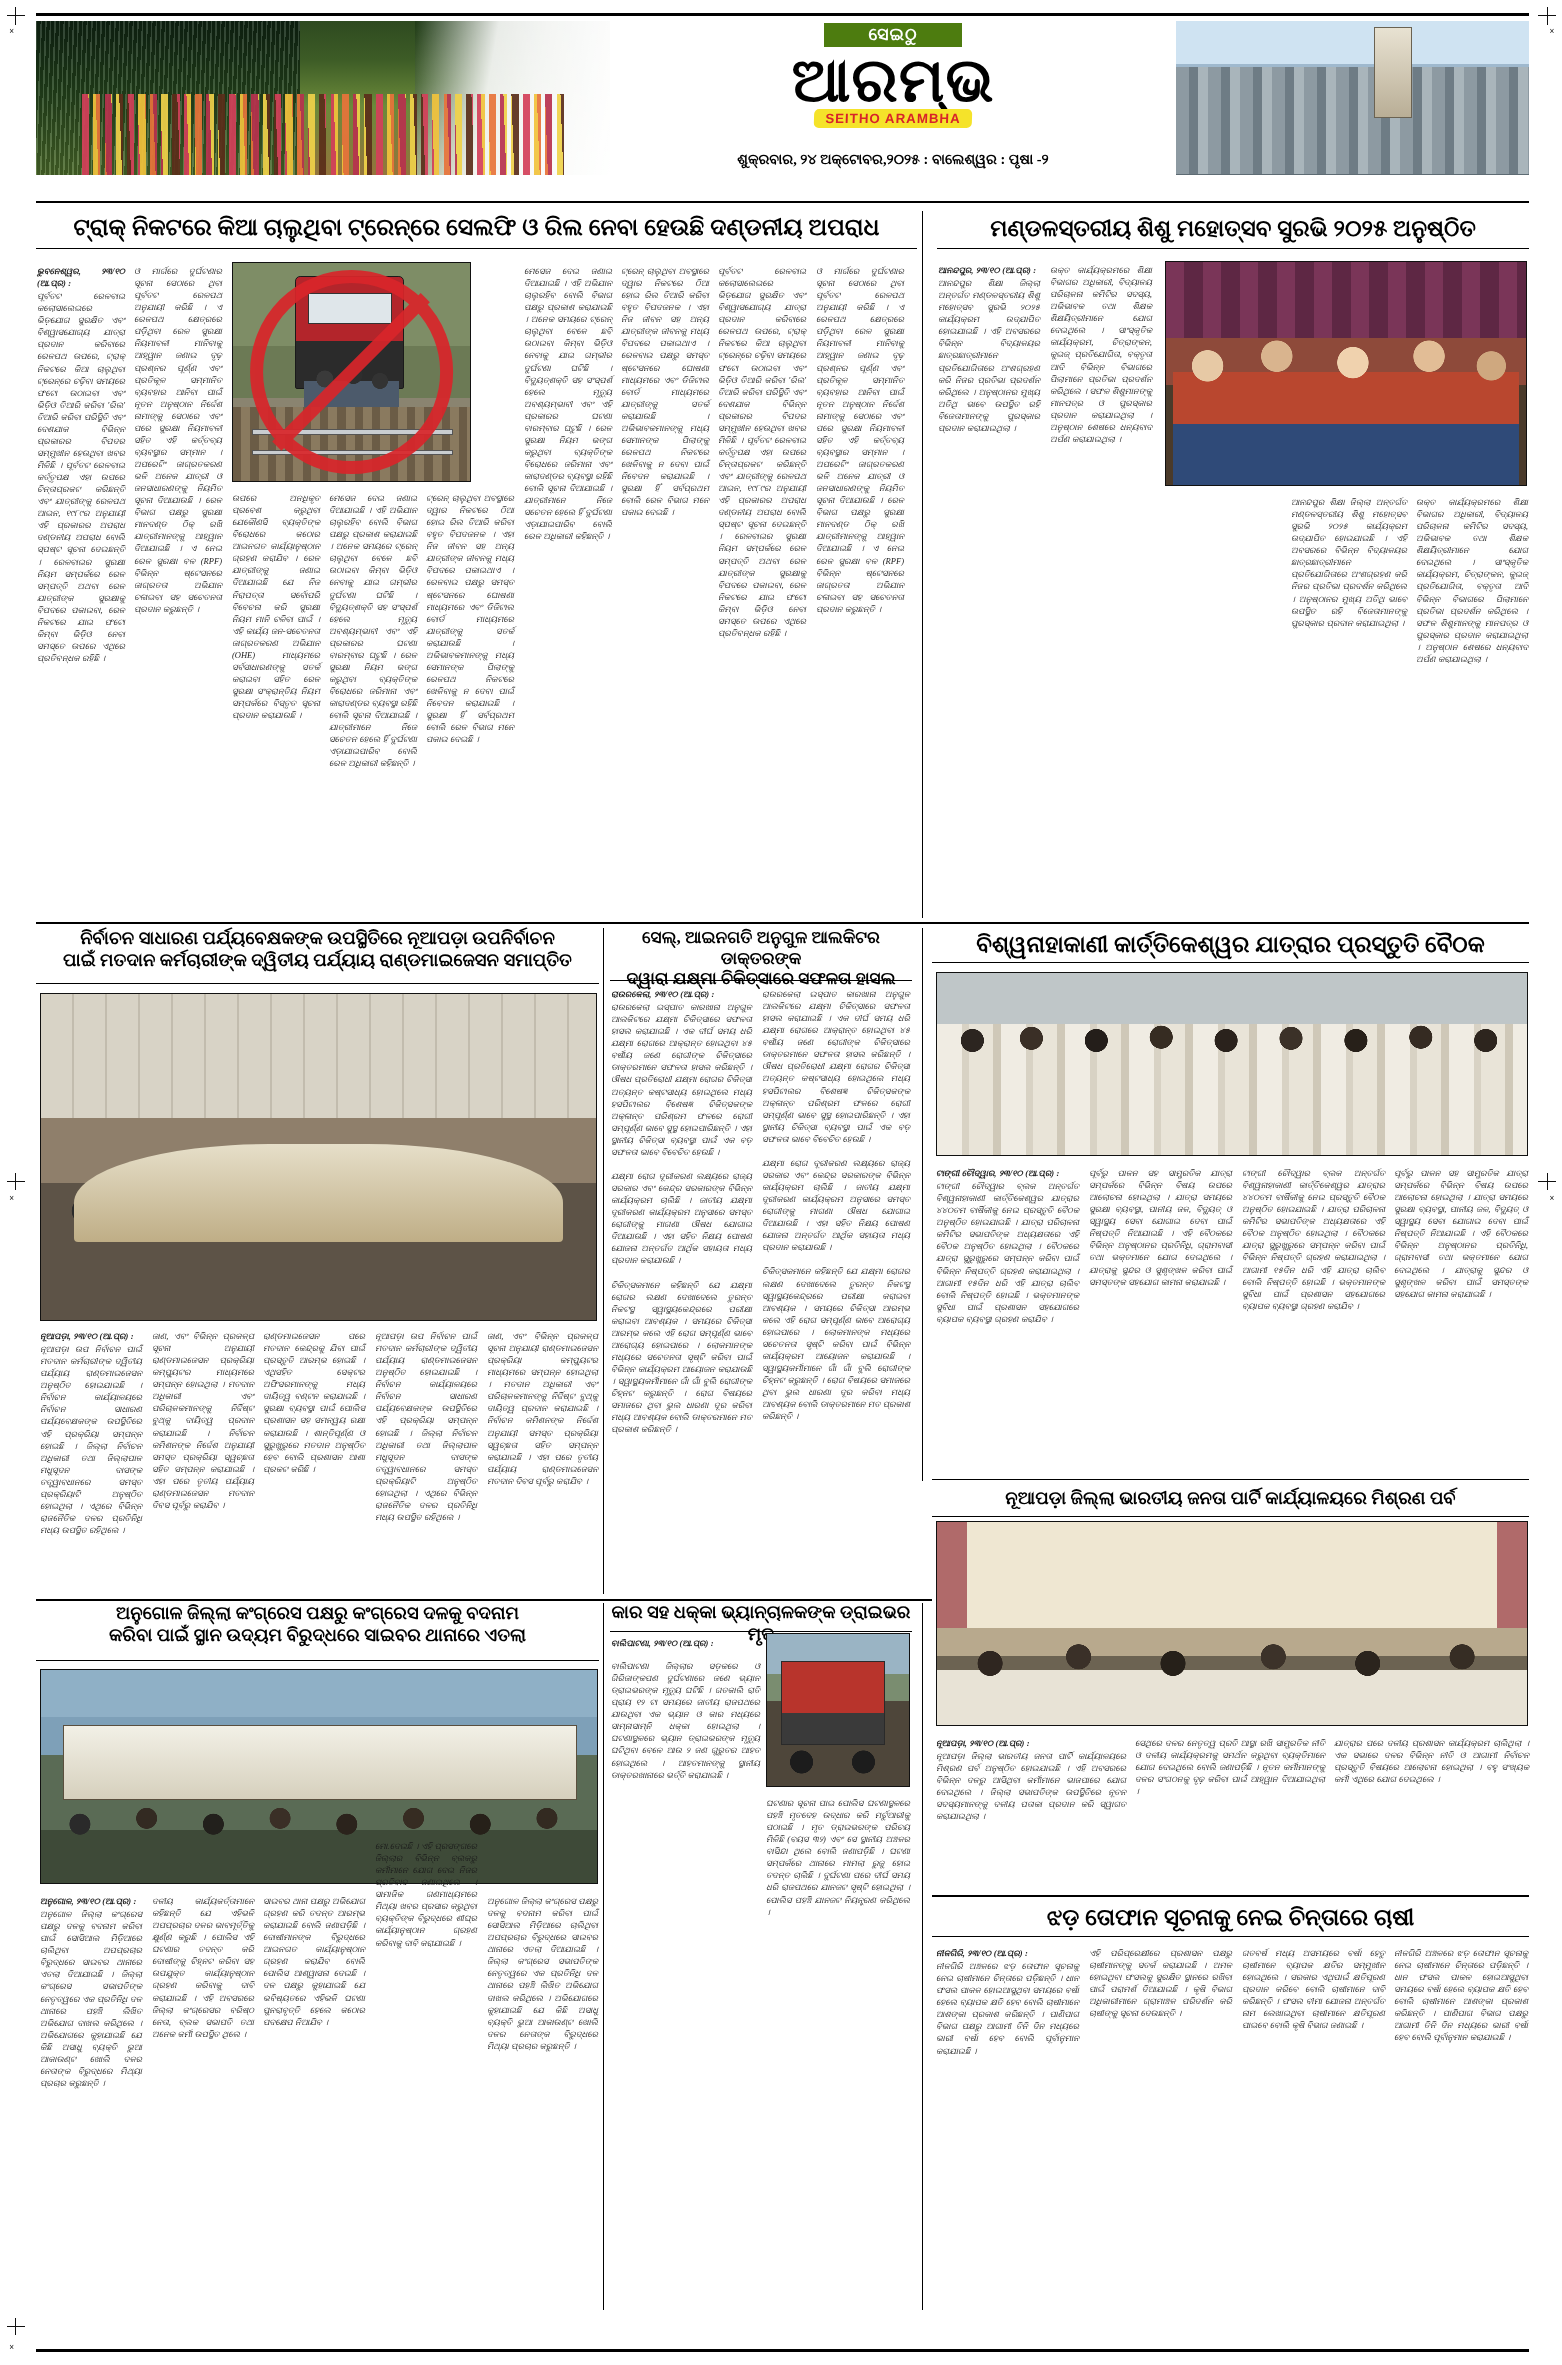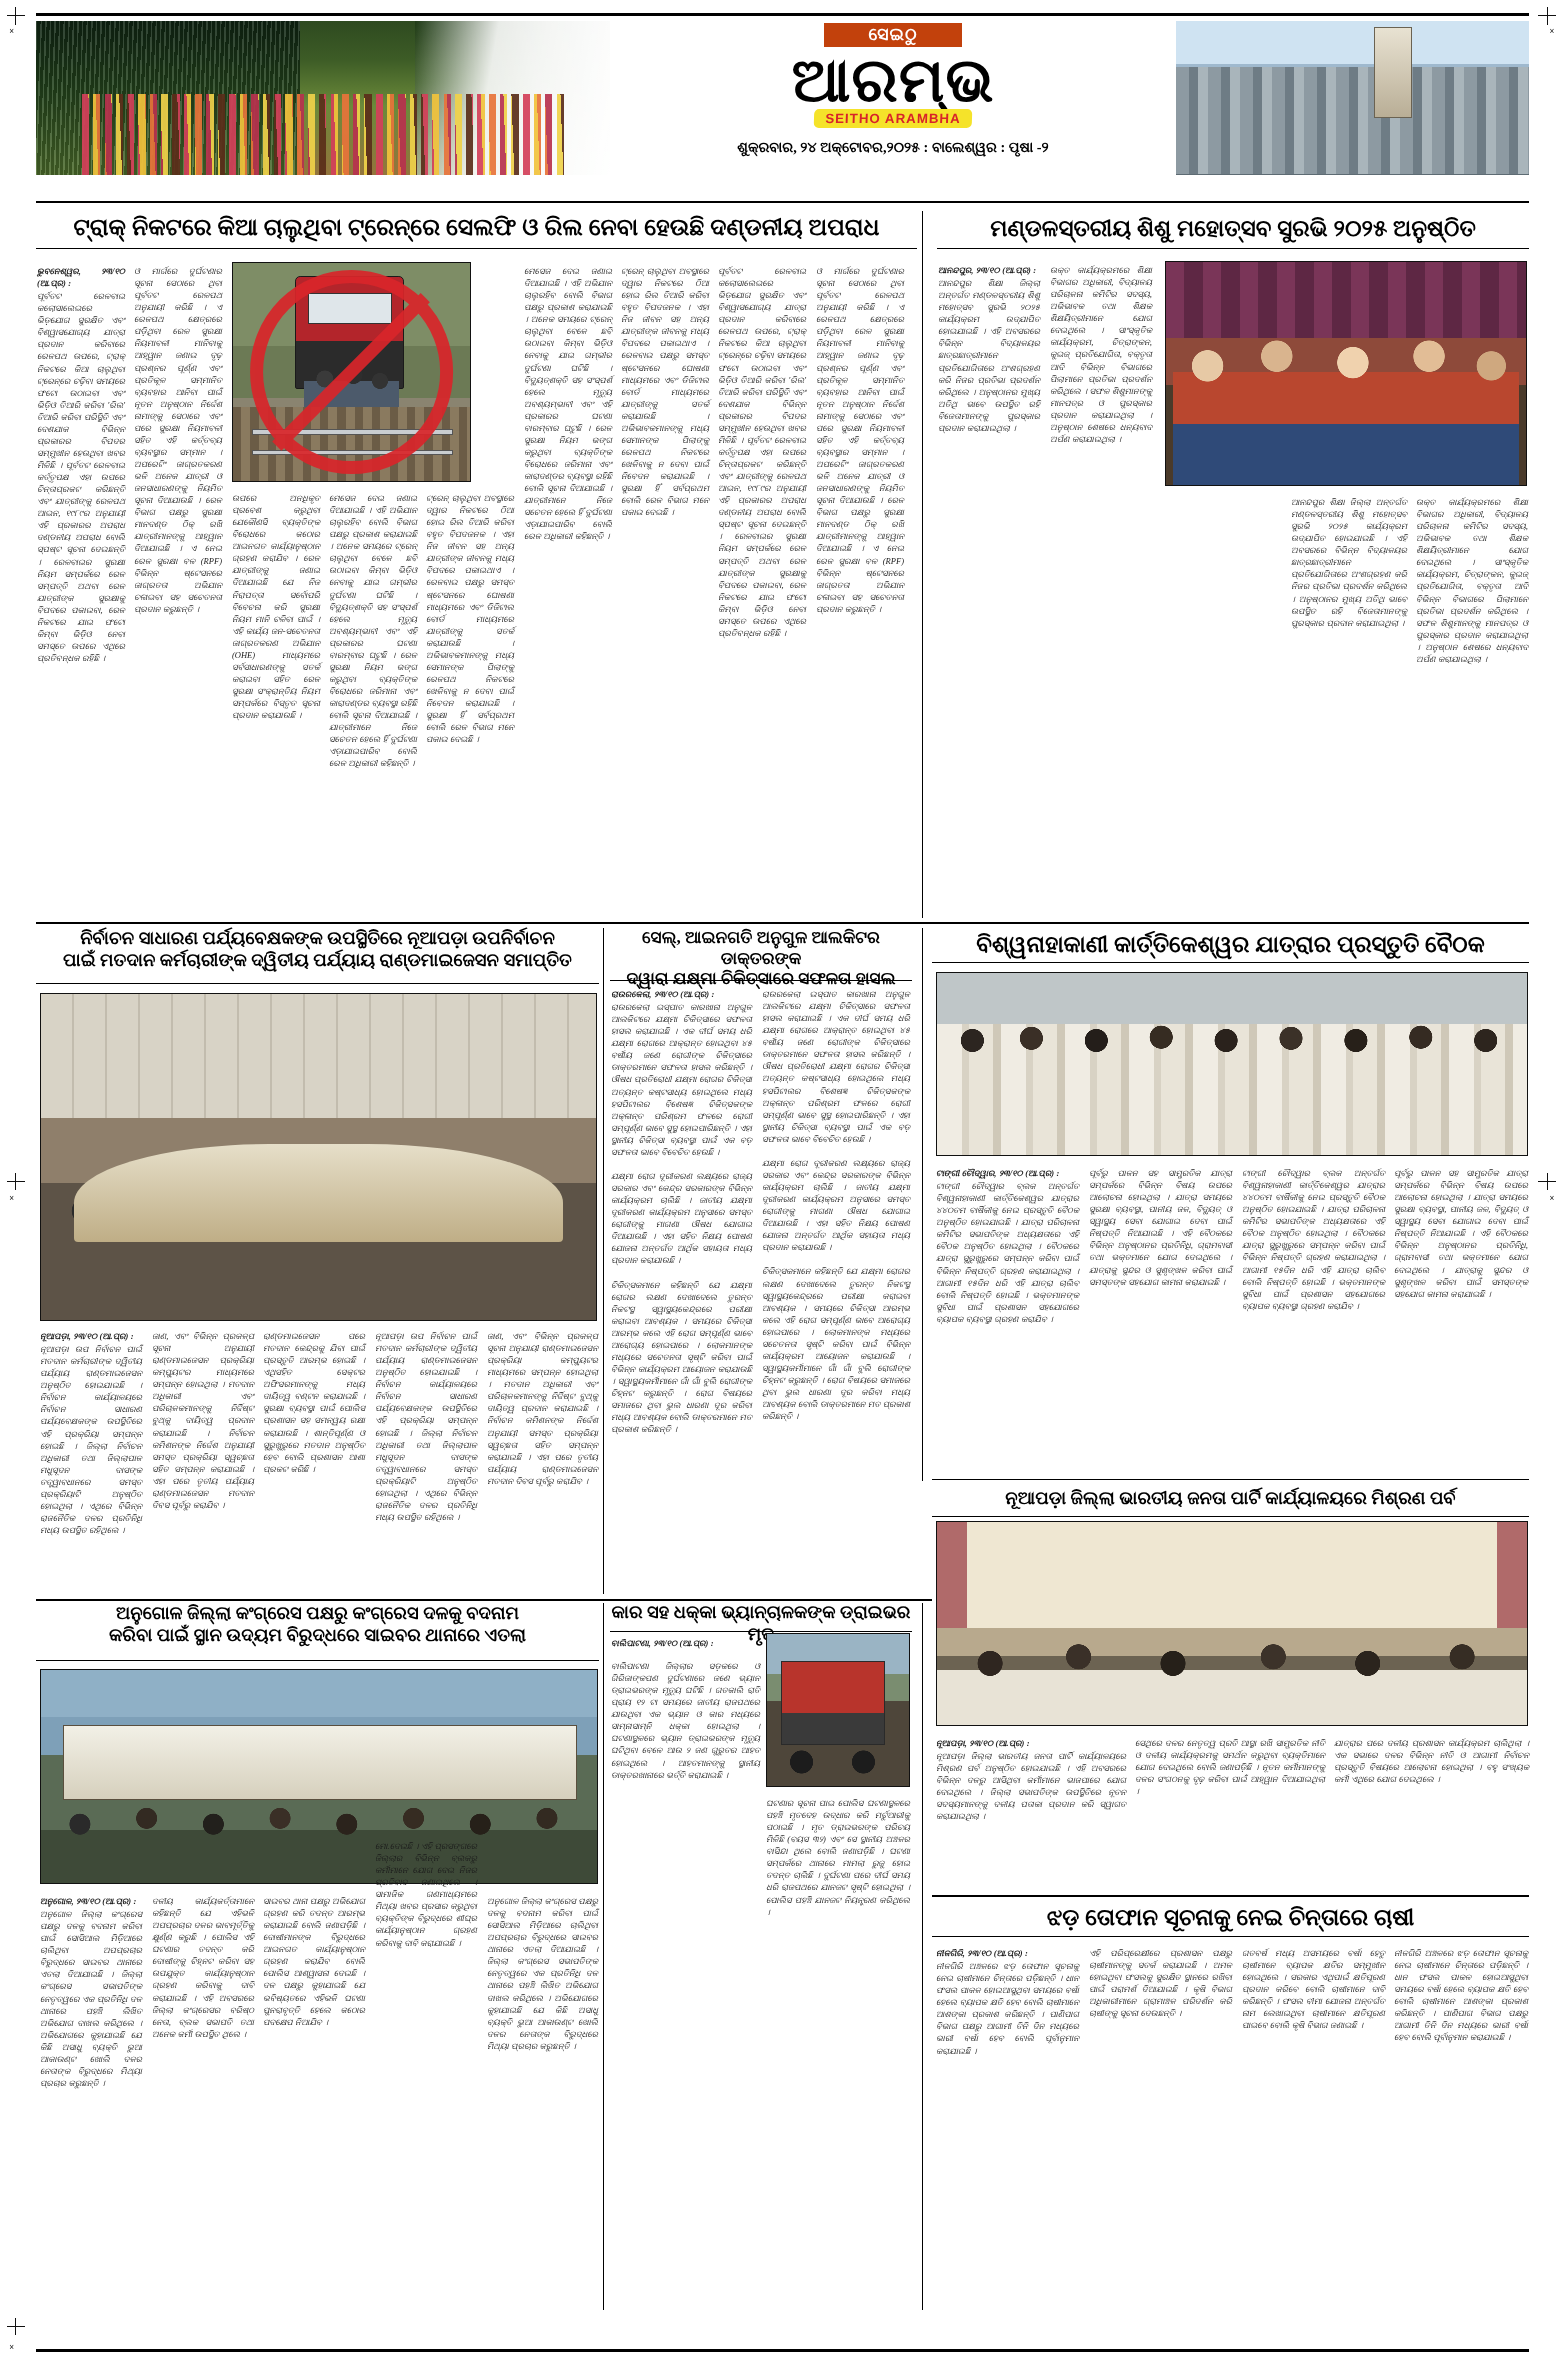--- a/index.html
+++ b/index.html
@@ -109,21 +109,21 @@
   .mast-center {
     flex: 1;
     position: relative;
     display: flex;
     flex-direction: column;
     align-items: center;
     justify-content: flex-start;
     padding-top: 2px;
   }
   .mast-kicker {
-    background: #c2410c;
+    background: #4d7c0f;
     color: #fff;
     font-family: "Liberation Serif", serif;
     font-size: 17.4px;
     font-weight: 700;
     line-height: 1.1;
     padding: 2px 44px 3.1px;
     letter-spacing: 1px;
     text-align: right;
   }
   .mast-title {
@@ -142,21 +142,21 @@
     color: #d8232a;
     font-family: "Liberation Sans", sans-serif;
     font-weight: 700;
     font-size: 13.3px;
     letter-spacing: 1px;
     padding: 1.5px 11.3px 2px;
     border-radius: 5.1px;
     transform: skewX(-2deg);
   }
   .mast-dateline {
-    margin-top: 12px;
+    margin-top: 24px;
     font-family: "Liberation Serif", serif;
     font-size: 14.3px;
     font-weight: 700;
     color: #000;
     white-space: nowrap;
   }
 
   
   .hl {
     font-family: "Liberation Serif", serif;

